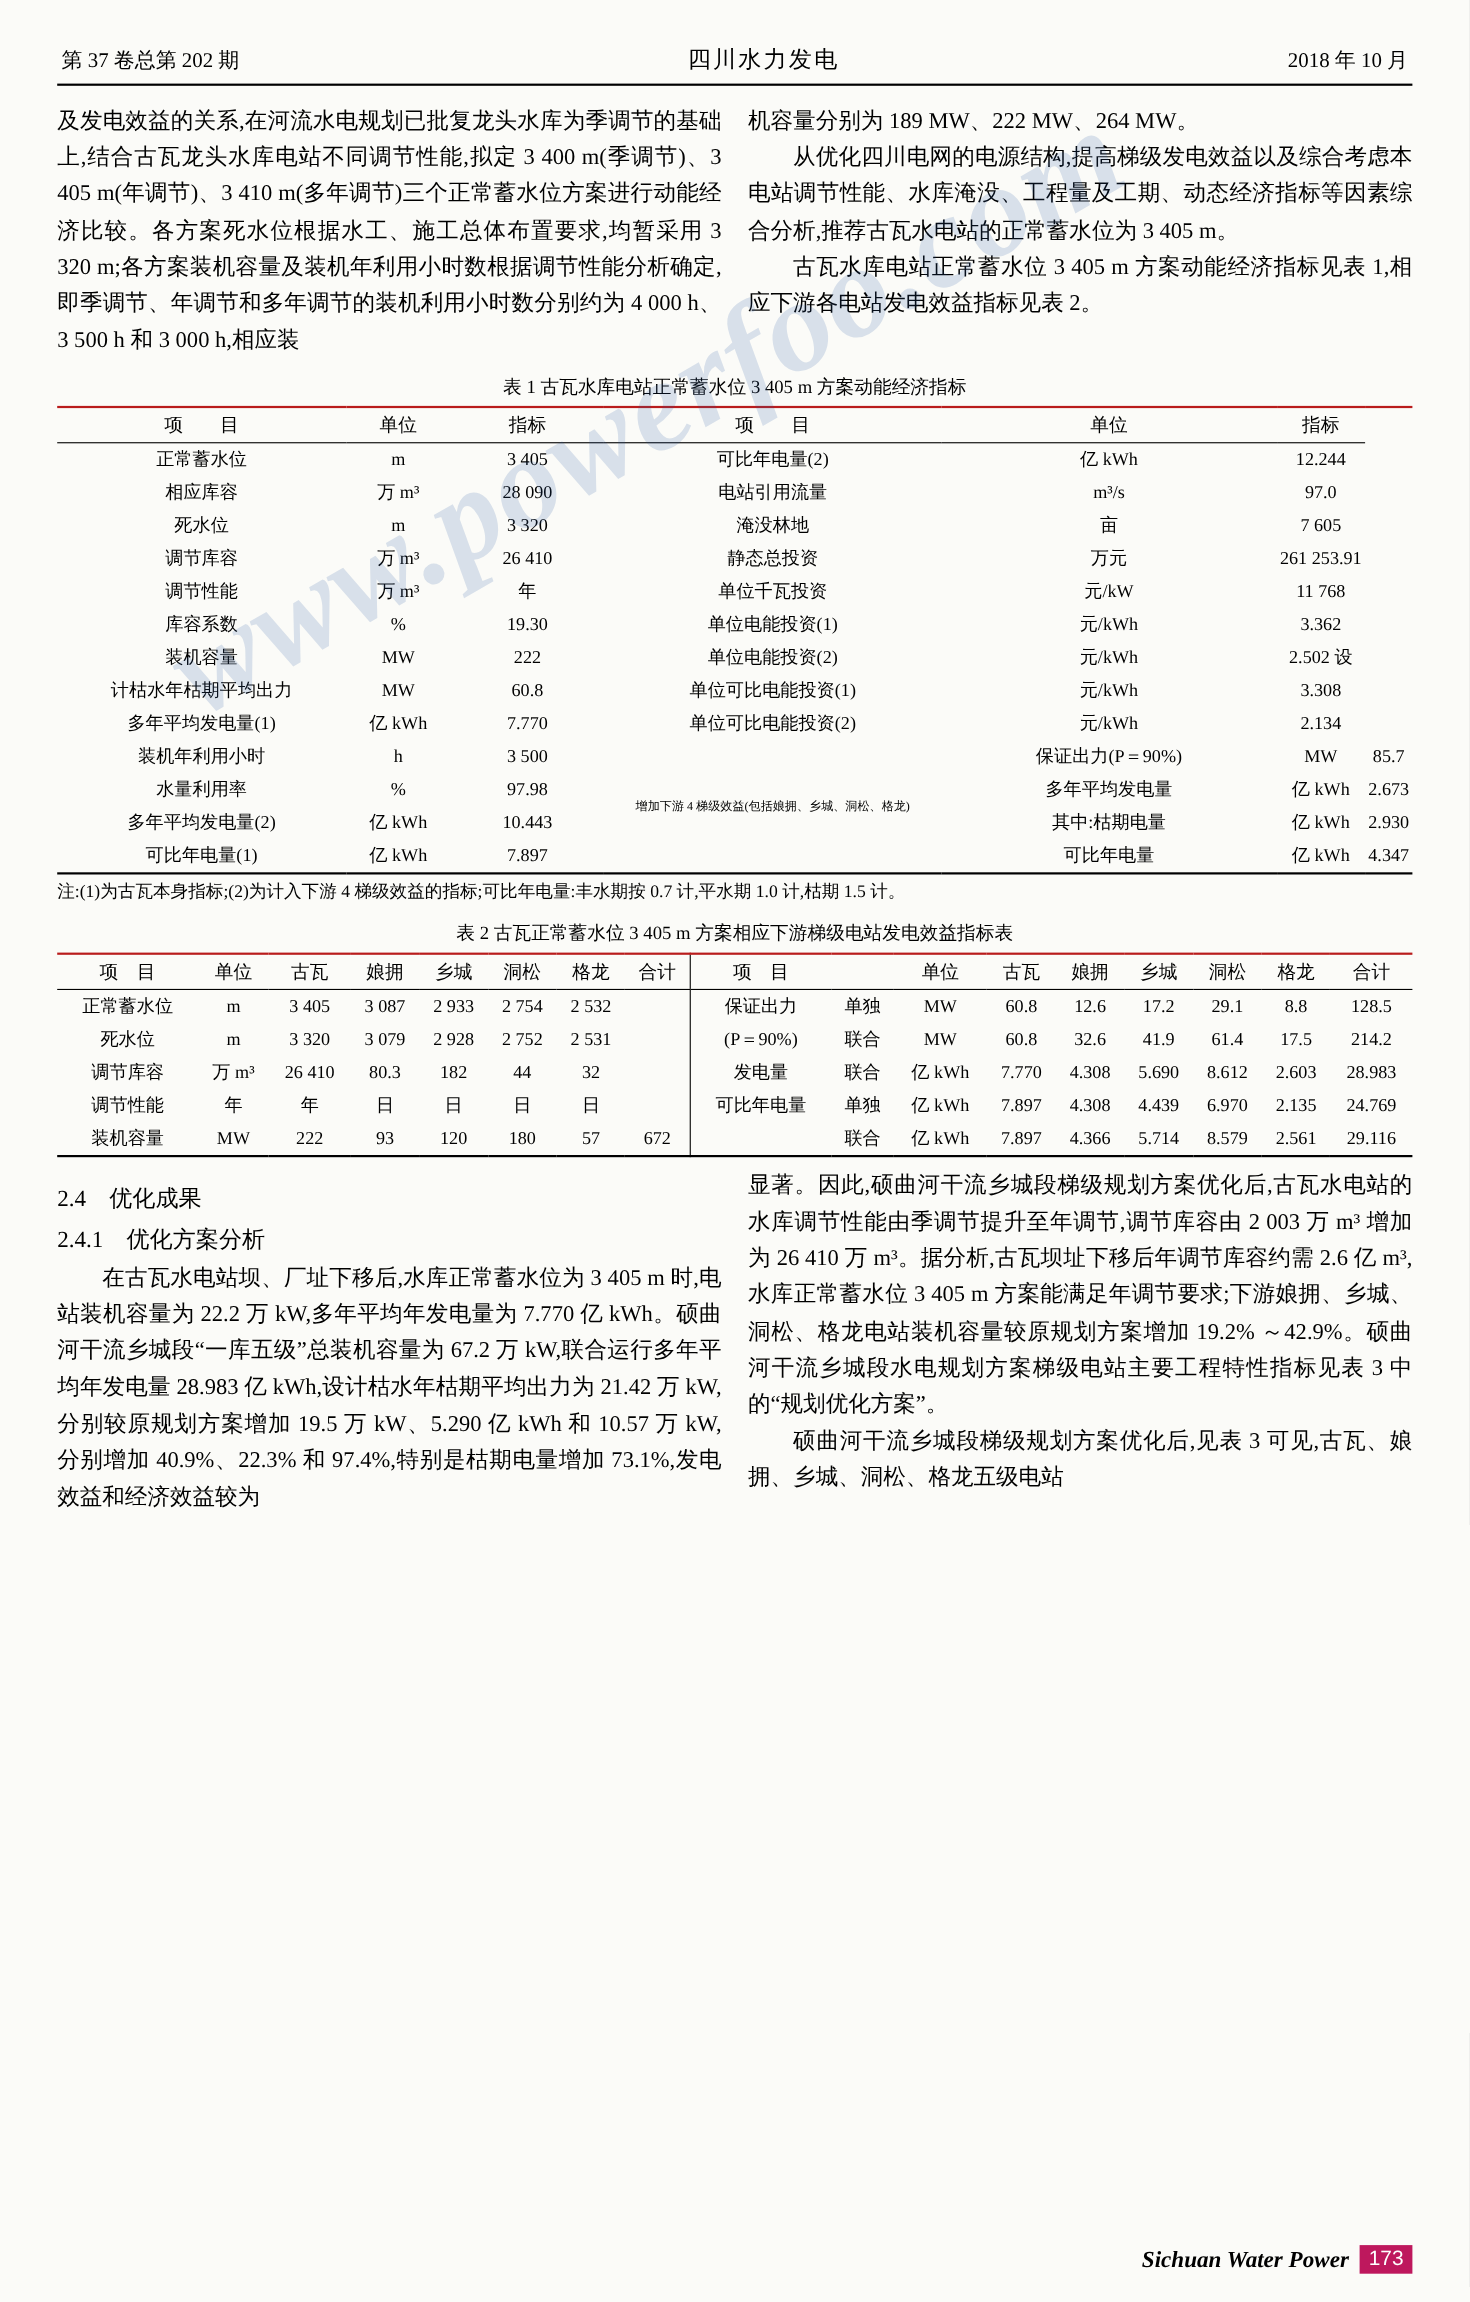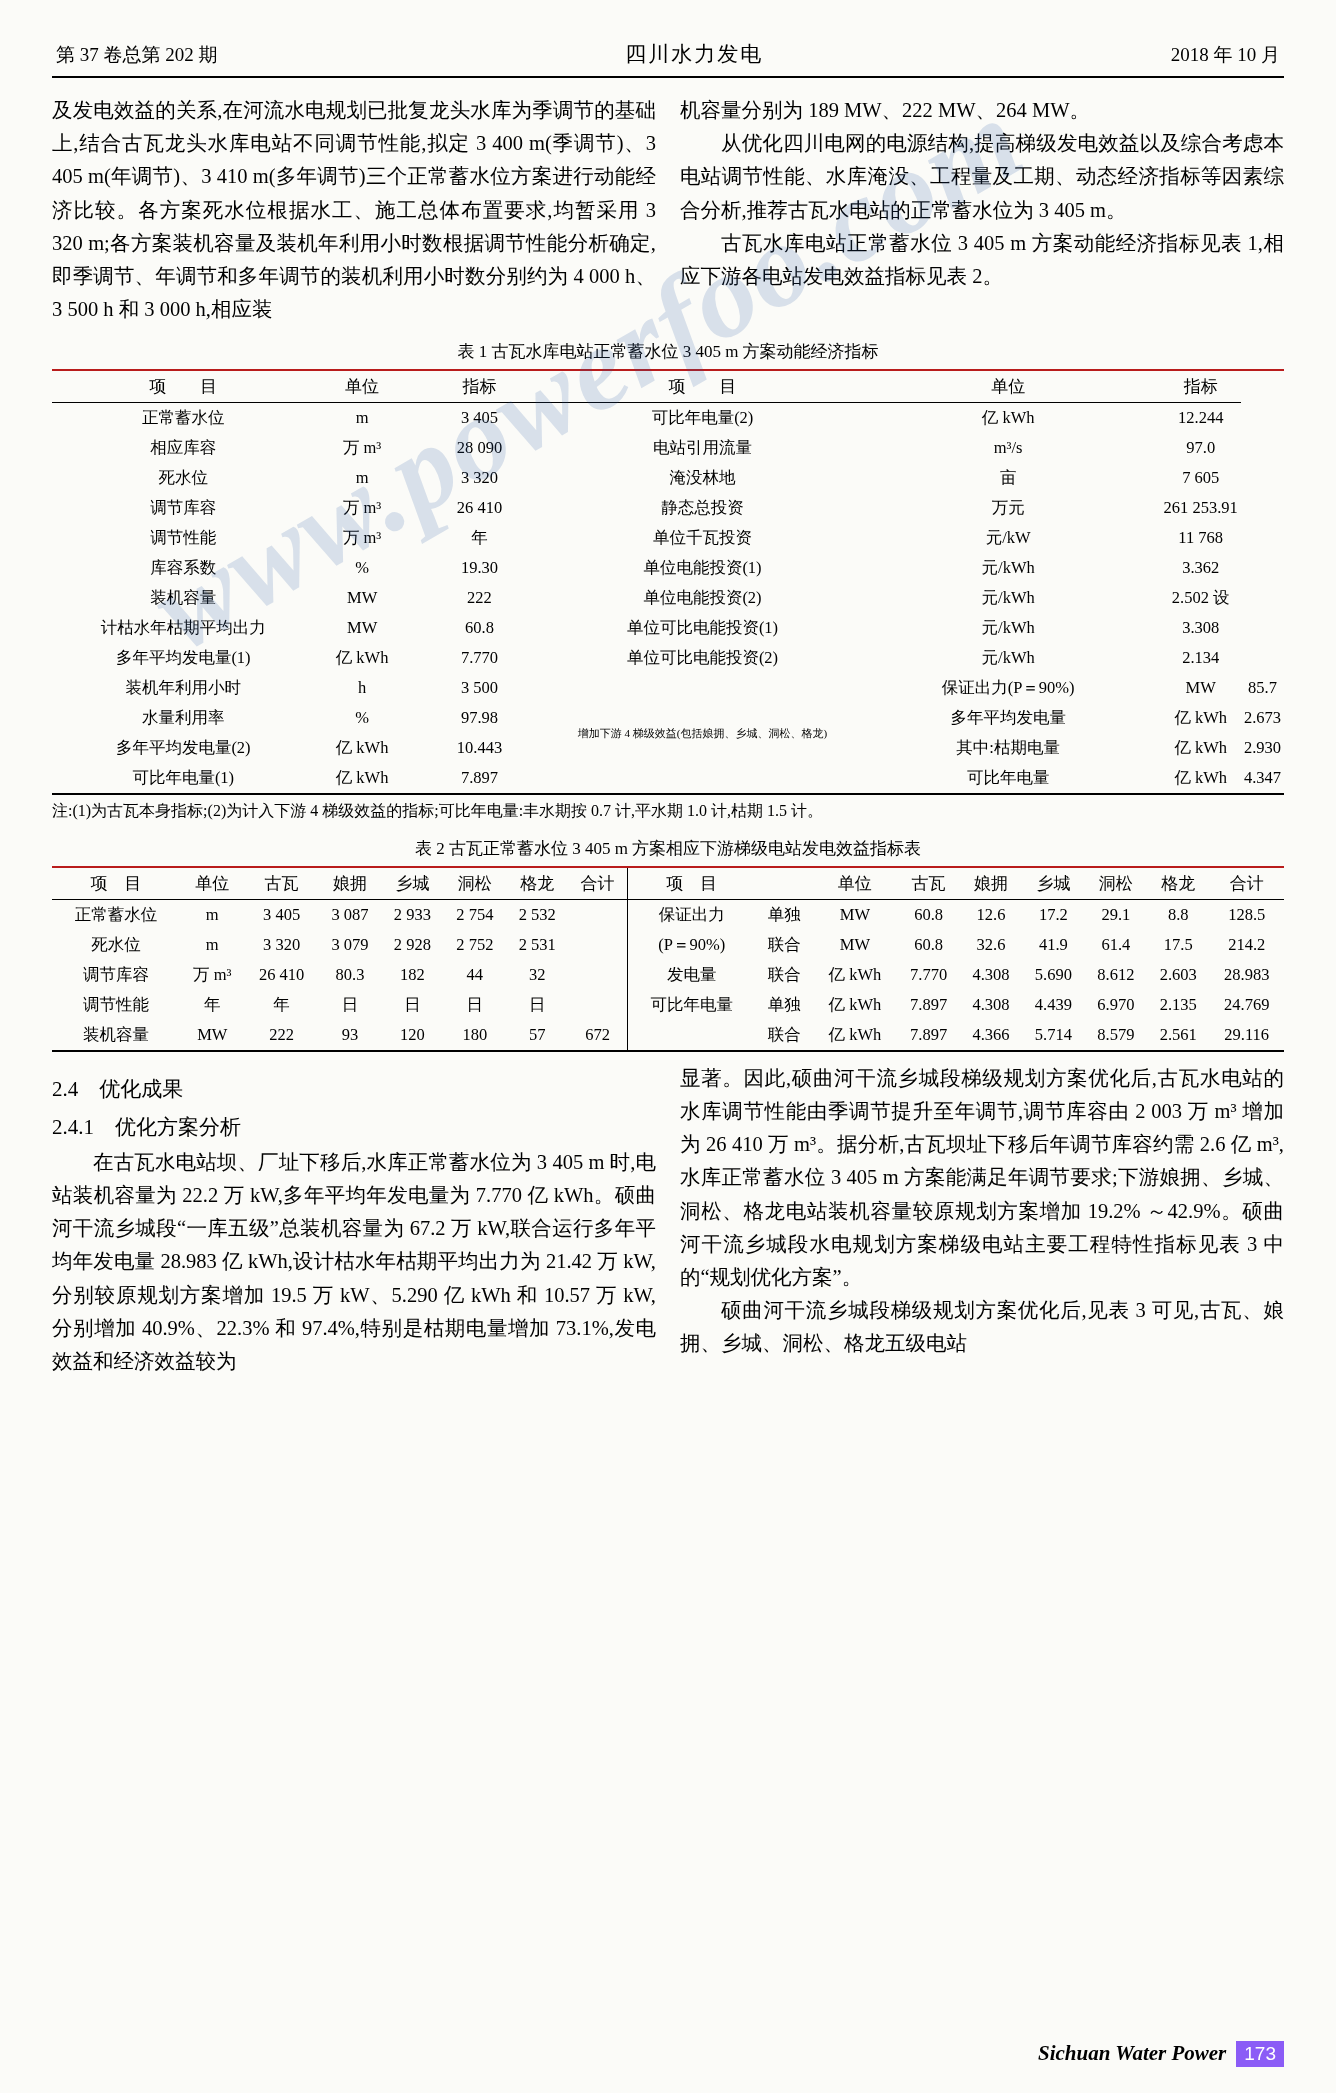--- a/index.html
+++ b/index.html
@@ -101,30 +101,31 @@
   }
   .sec-h2{
     font-size:21px;
     margin:4px 0 2px 0;
   }
   .footer{
     position:absolute;
     right:52px;
     bottom:26px;
     display:flex;
+    align-items:center;
     gap:10px;
   }
   .footer .jname{
     font-family:"Liberation Serif", serif;
     font-style:italic;
     font-weight:bold;
     font-size:21px;
   }
   .footer .pg{
-    background:#8b5cf6;
+    background:#be185d;
     color:#fff;
     font-size:19px;
     padding:2px 8px;
     font-family:"Liberation Sans", sans-serif;
   }
   .tbl-wrap{margin-top:2px;}
   .small{font-size:11px;}
 </style>
 </head>
 <body>

